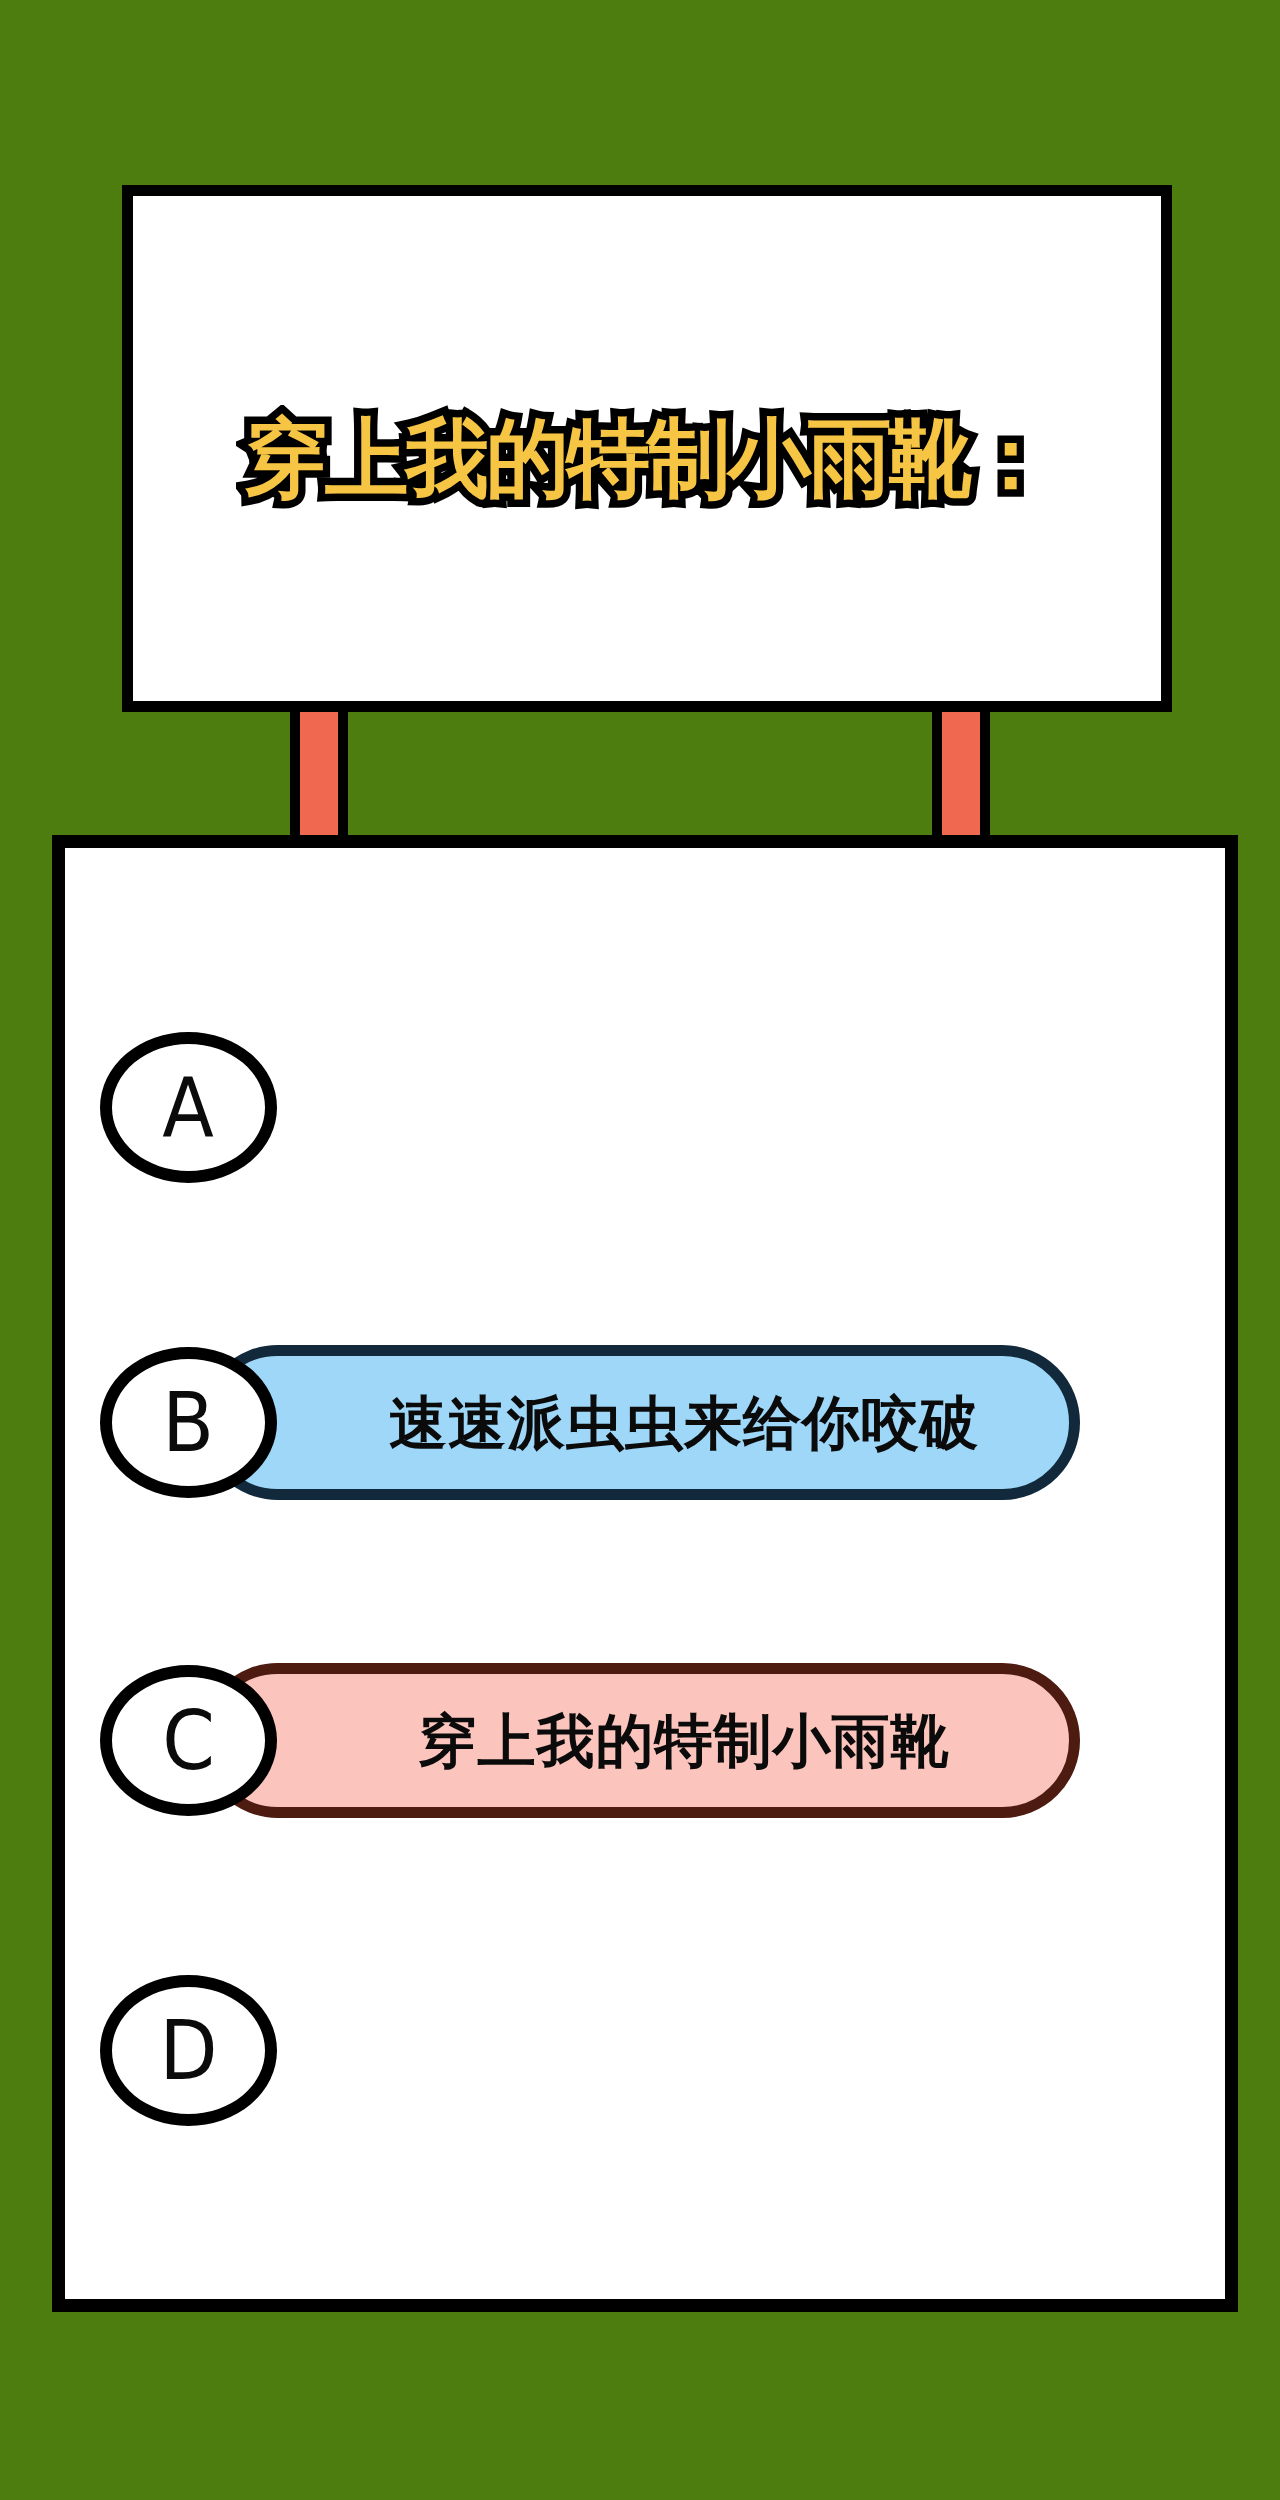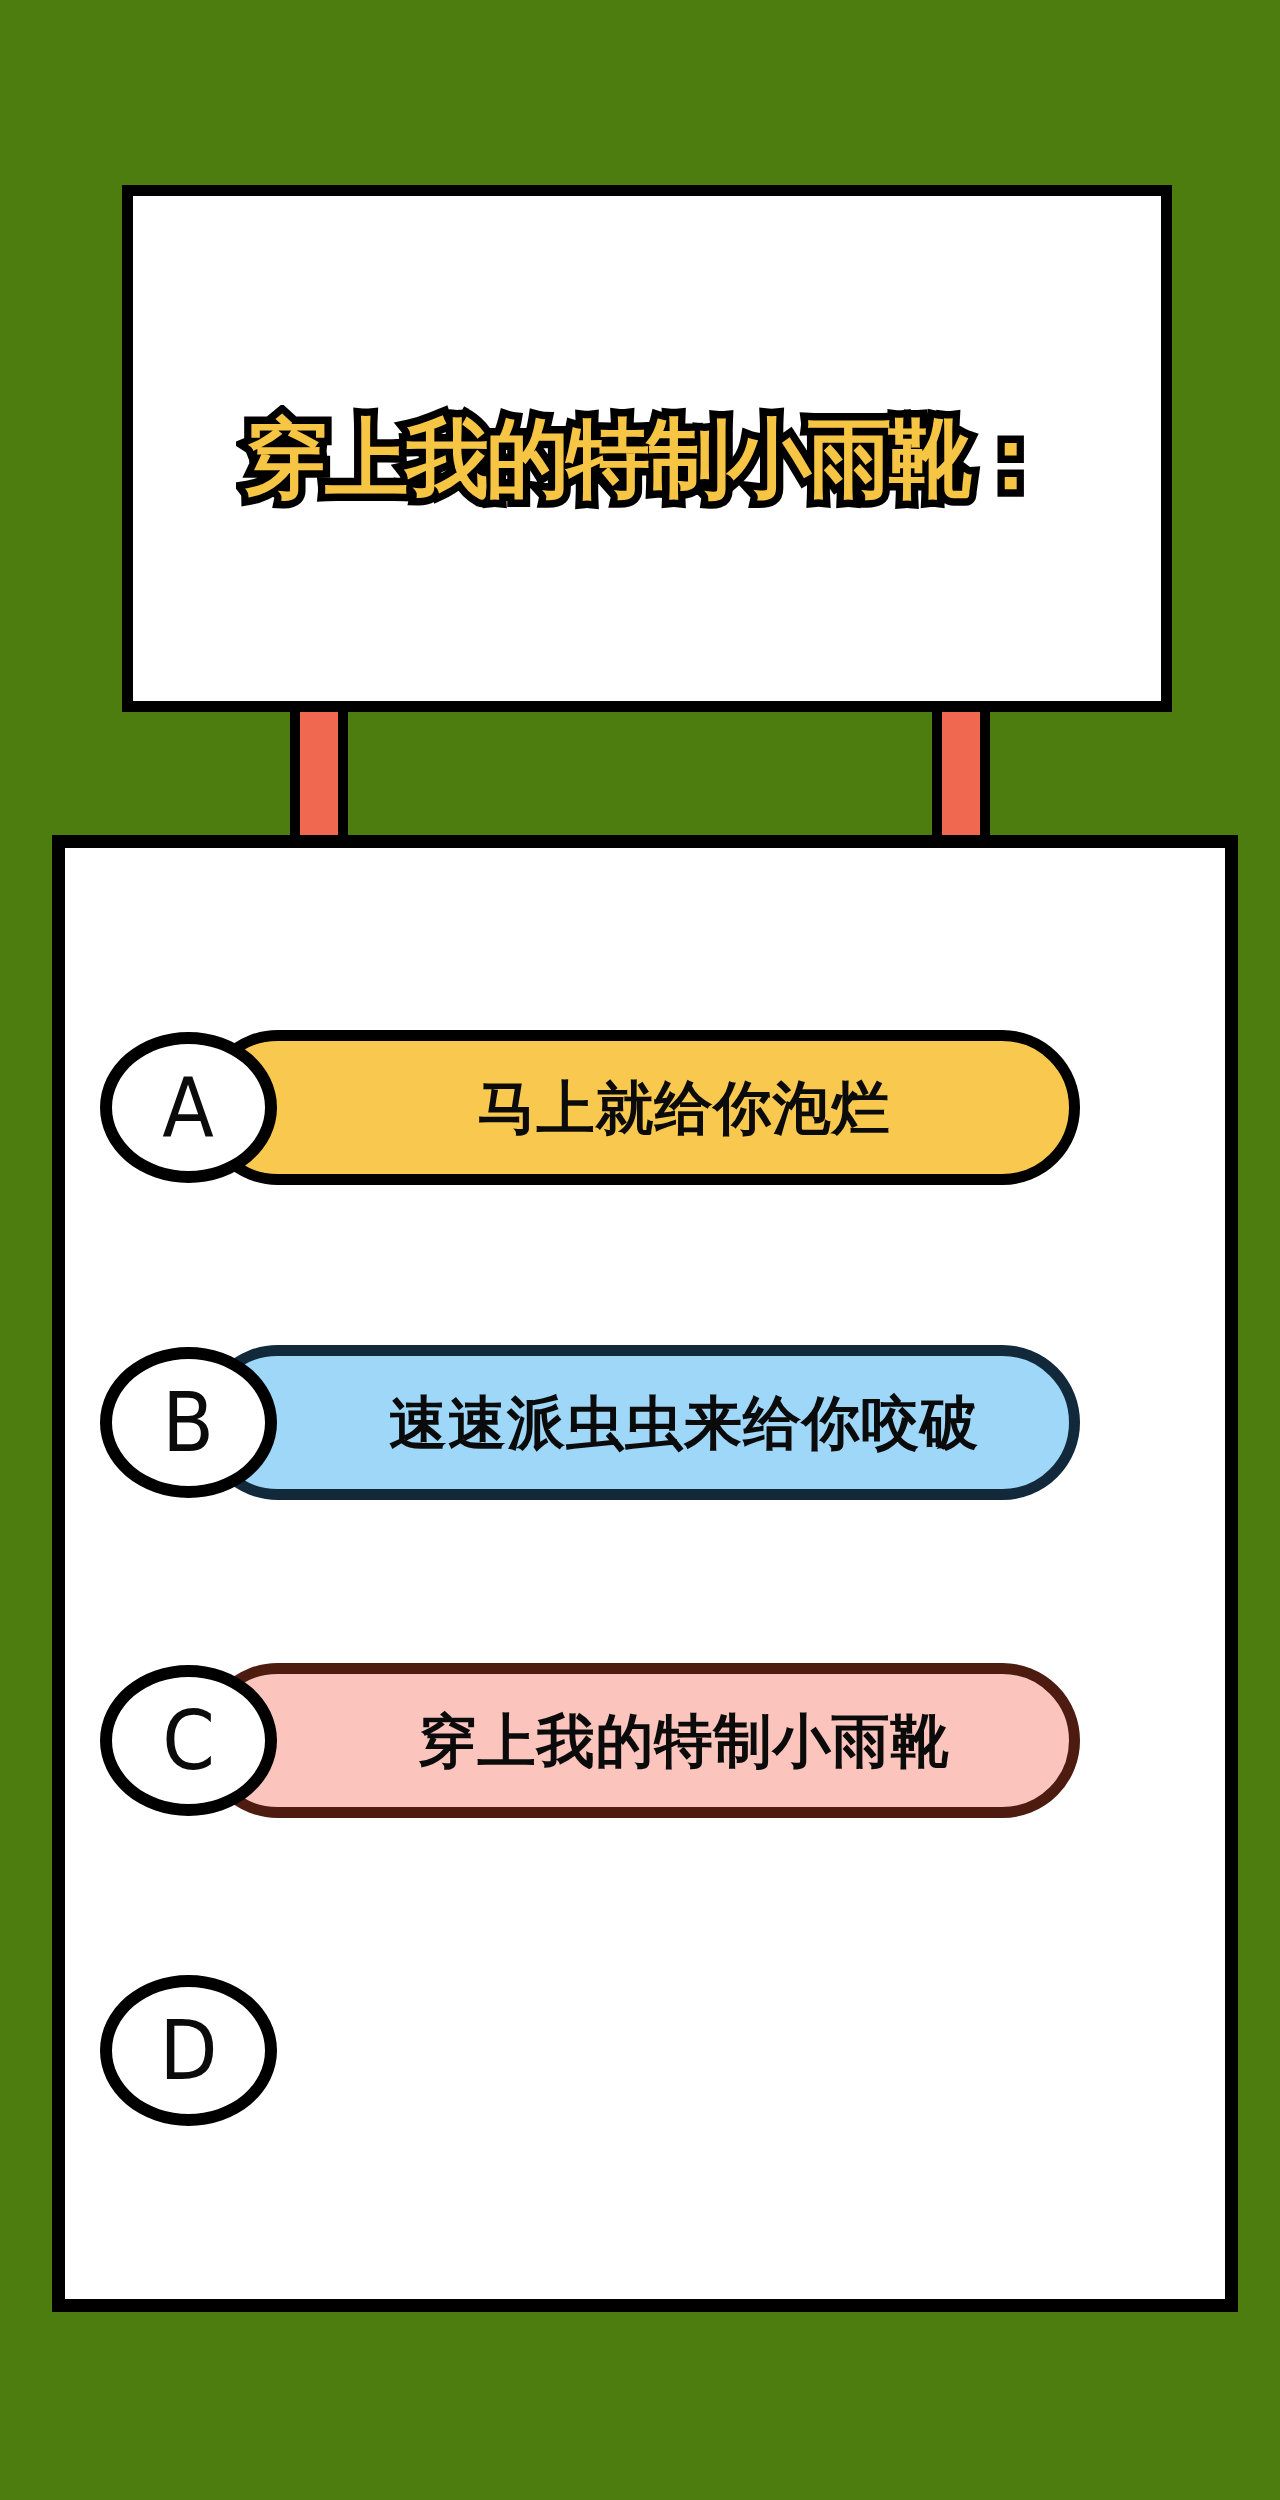--- a/index.html
+++ b/index.html
@@ -129,23 +129,20 @@
   <div class="sign">
     <div class="title-wrap">
       <span class="title-layer title-stroke">穿上我的特制小雨靴：</span>
       <span class="title-layer title-fill" style="color: rgb(247, 197, 68);">穿上我的特制小雨靴：</span>
     </div>
   </div>
 
   <div class="panel"></div>
 
   <div class="option opt-a">
-    <div class="pill-body" style="background: rgb(248, 201, 78); border-color: rgb(0, 0, 0);">
-      <span class="pill-label">马上就给你泡烂</span>
-    </div>
     <div class="badge">
       <span class="badge-letter">A</span>
     </div>
   </div>
 
   <div class="option opt-b">
     <div class="pill-body" style="background: rgb(158, 215, 248); border-color: rgb(18, 41, 60);">
       <span class="pill-label">速速派虫虫来给你咬破</span>
     </div>
     <div class="badge">

